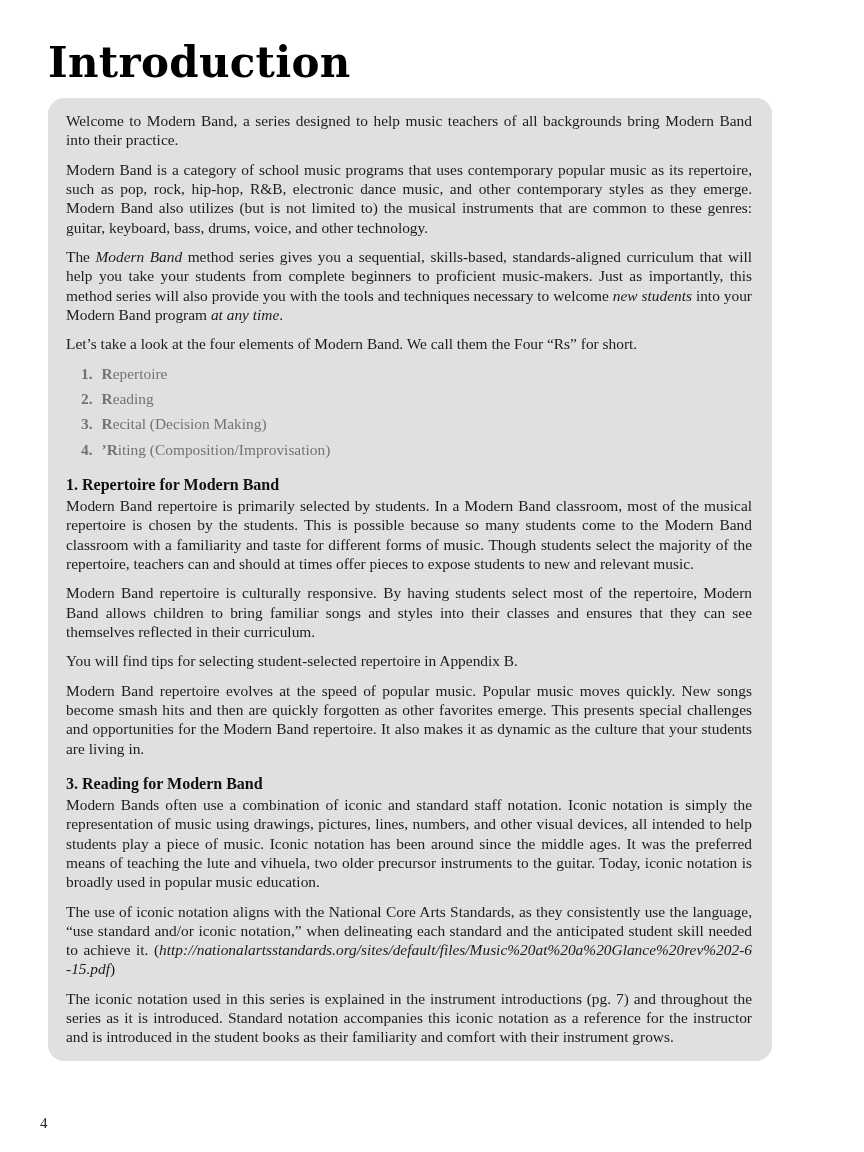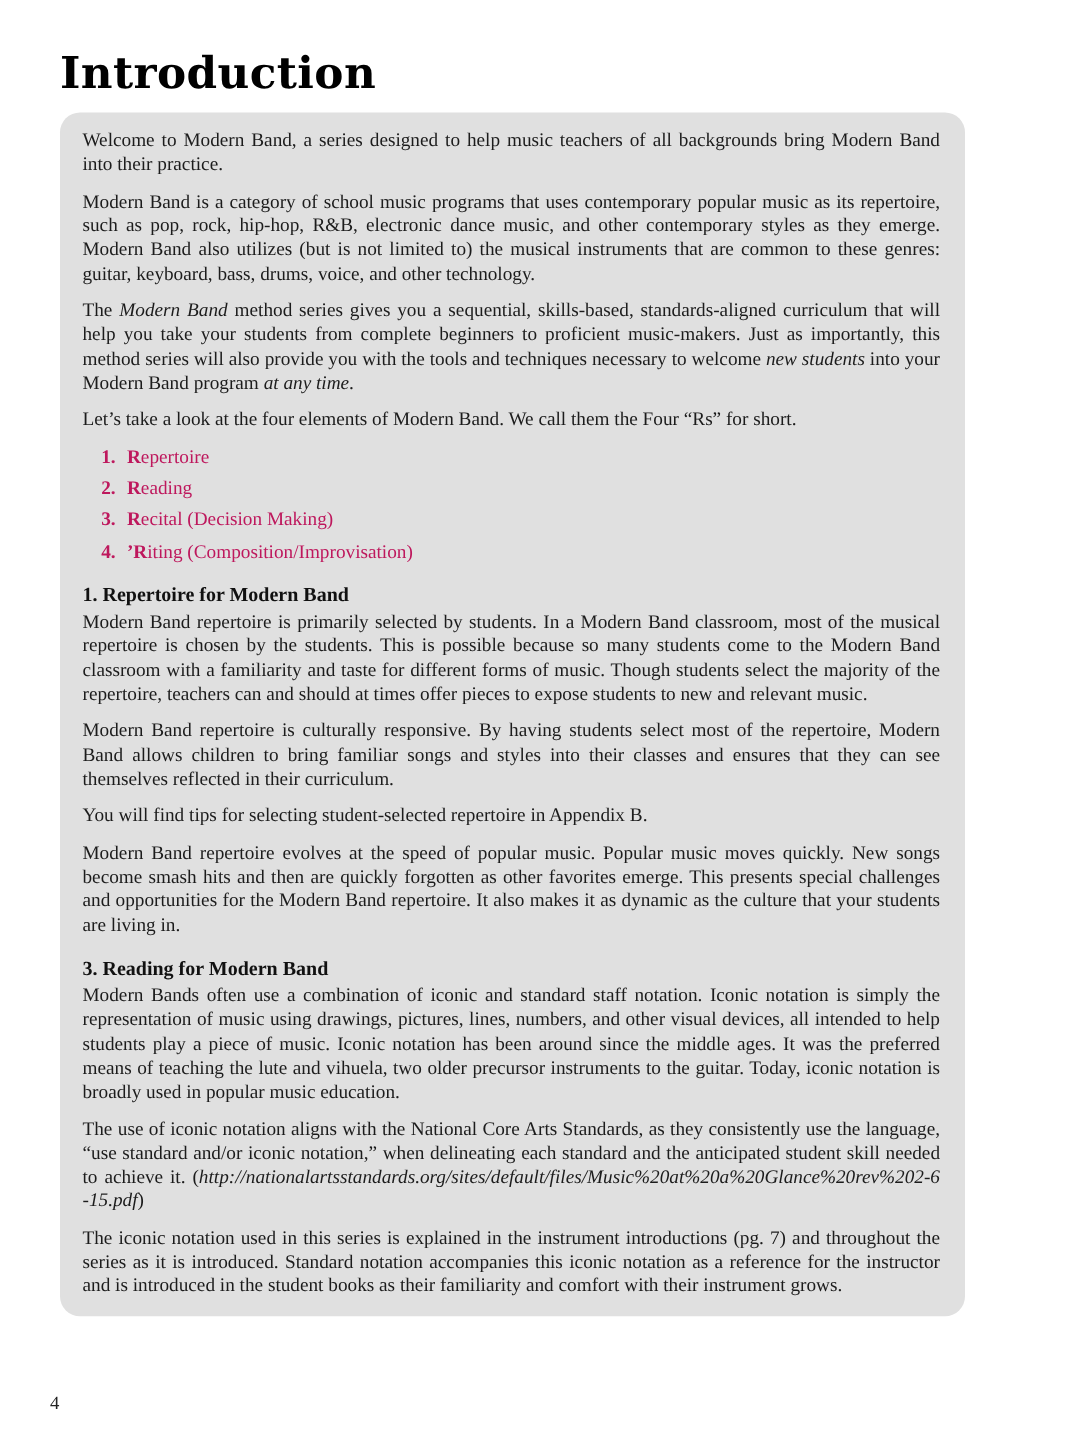--- a/index.html
+++ b/index.html
@@ -10,21 +10,21 @@
     position: relative;
     font-family: "Liberation Serif", serif;
     color: #1b1b1b;
     overflow: hidden;
   }
   .page { padding: 38px 44px 0 48px; }
 
   h1.page-title {
     font-family: "DejaVu Serif", serif;
     font-weight: 700;
-    font-size: 35px;
+    font-size: 42px;
     color: #000;
     letter-spacing: 0.3px;
     margin-bottom: 11px;
   }
 
   .panel {
     background: #e0e0e0;
     border-radius: 16px;
     width: 724px;
     padding: 13px 20px 14px 18px;
@@ -48,21 +48,21 @@
     color: #111;
     margin-top: 17px;
     margin-bottom: 2px;
   }
 
   .four-rs-list { margin: 3px 0 13px 15px; list-style: none; }
   .four-rs-list .list-item {
     font-size: 15.4px;
     line-height: 1.255;
     margin-bottom: 6px;
-    color: #be185d;
+    color: #737373;
   }
   .four-rs-list .num { font-weight: 700; margin-right: 9px; }
   .four-rs-list .lead { font-weight: 700; }
 
   .page-number {
     position: absolute;
     left: 40px;
     bottom: 20px;
     font-size: 15px;
     color: #222;

